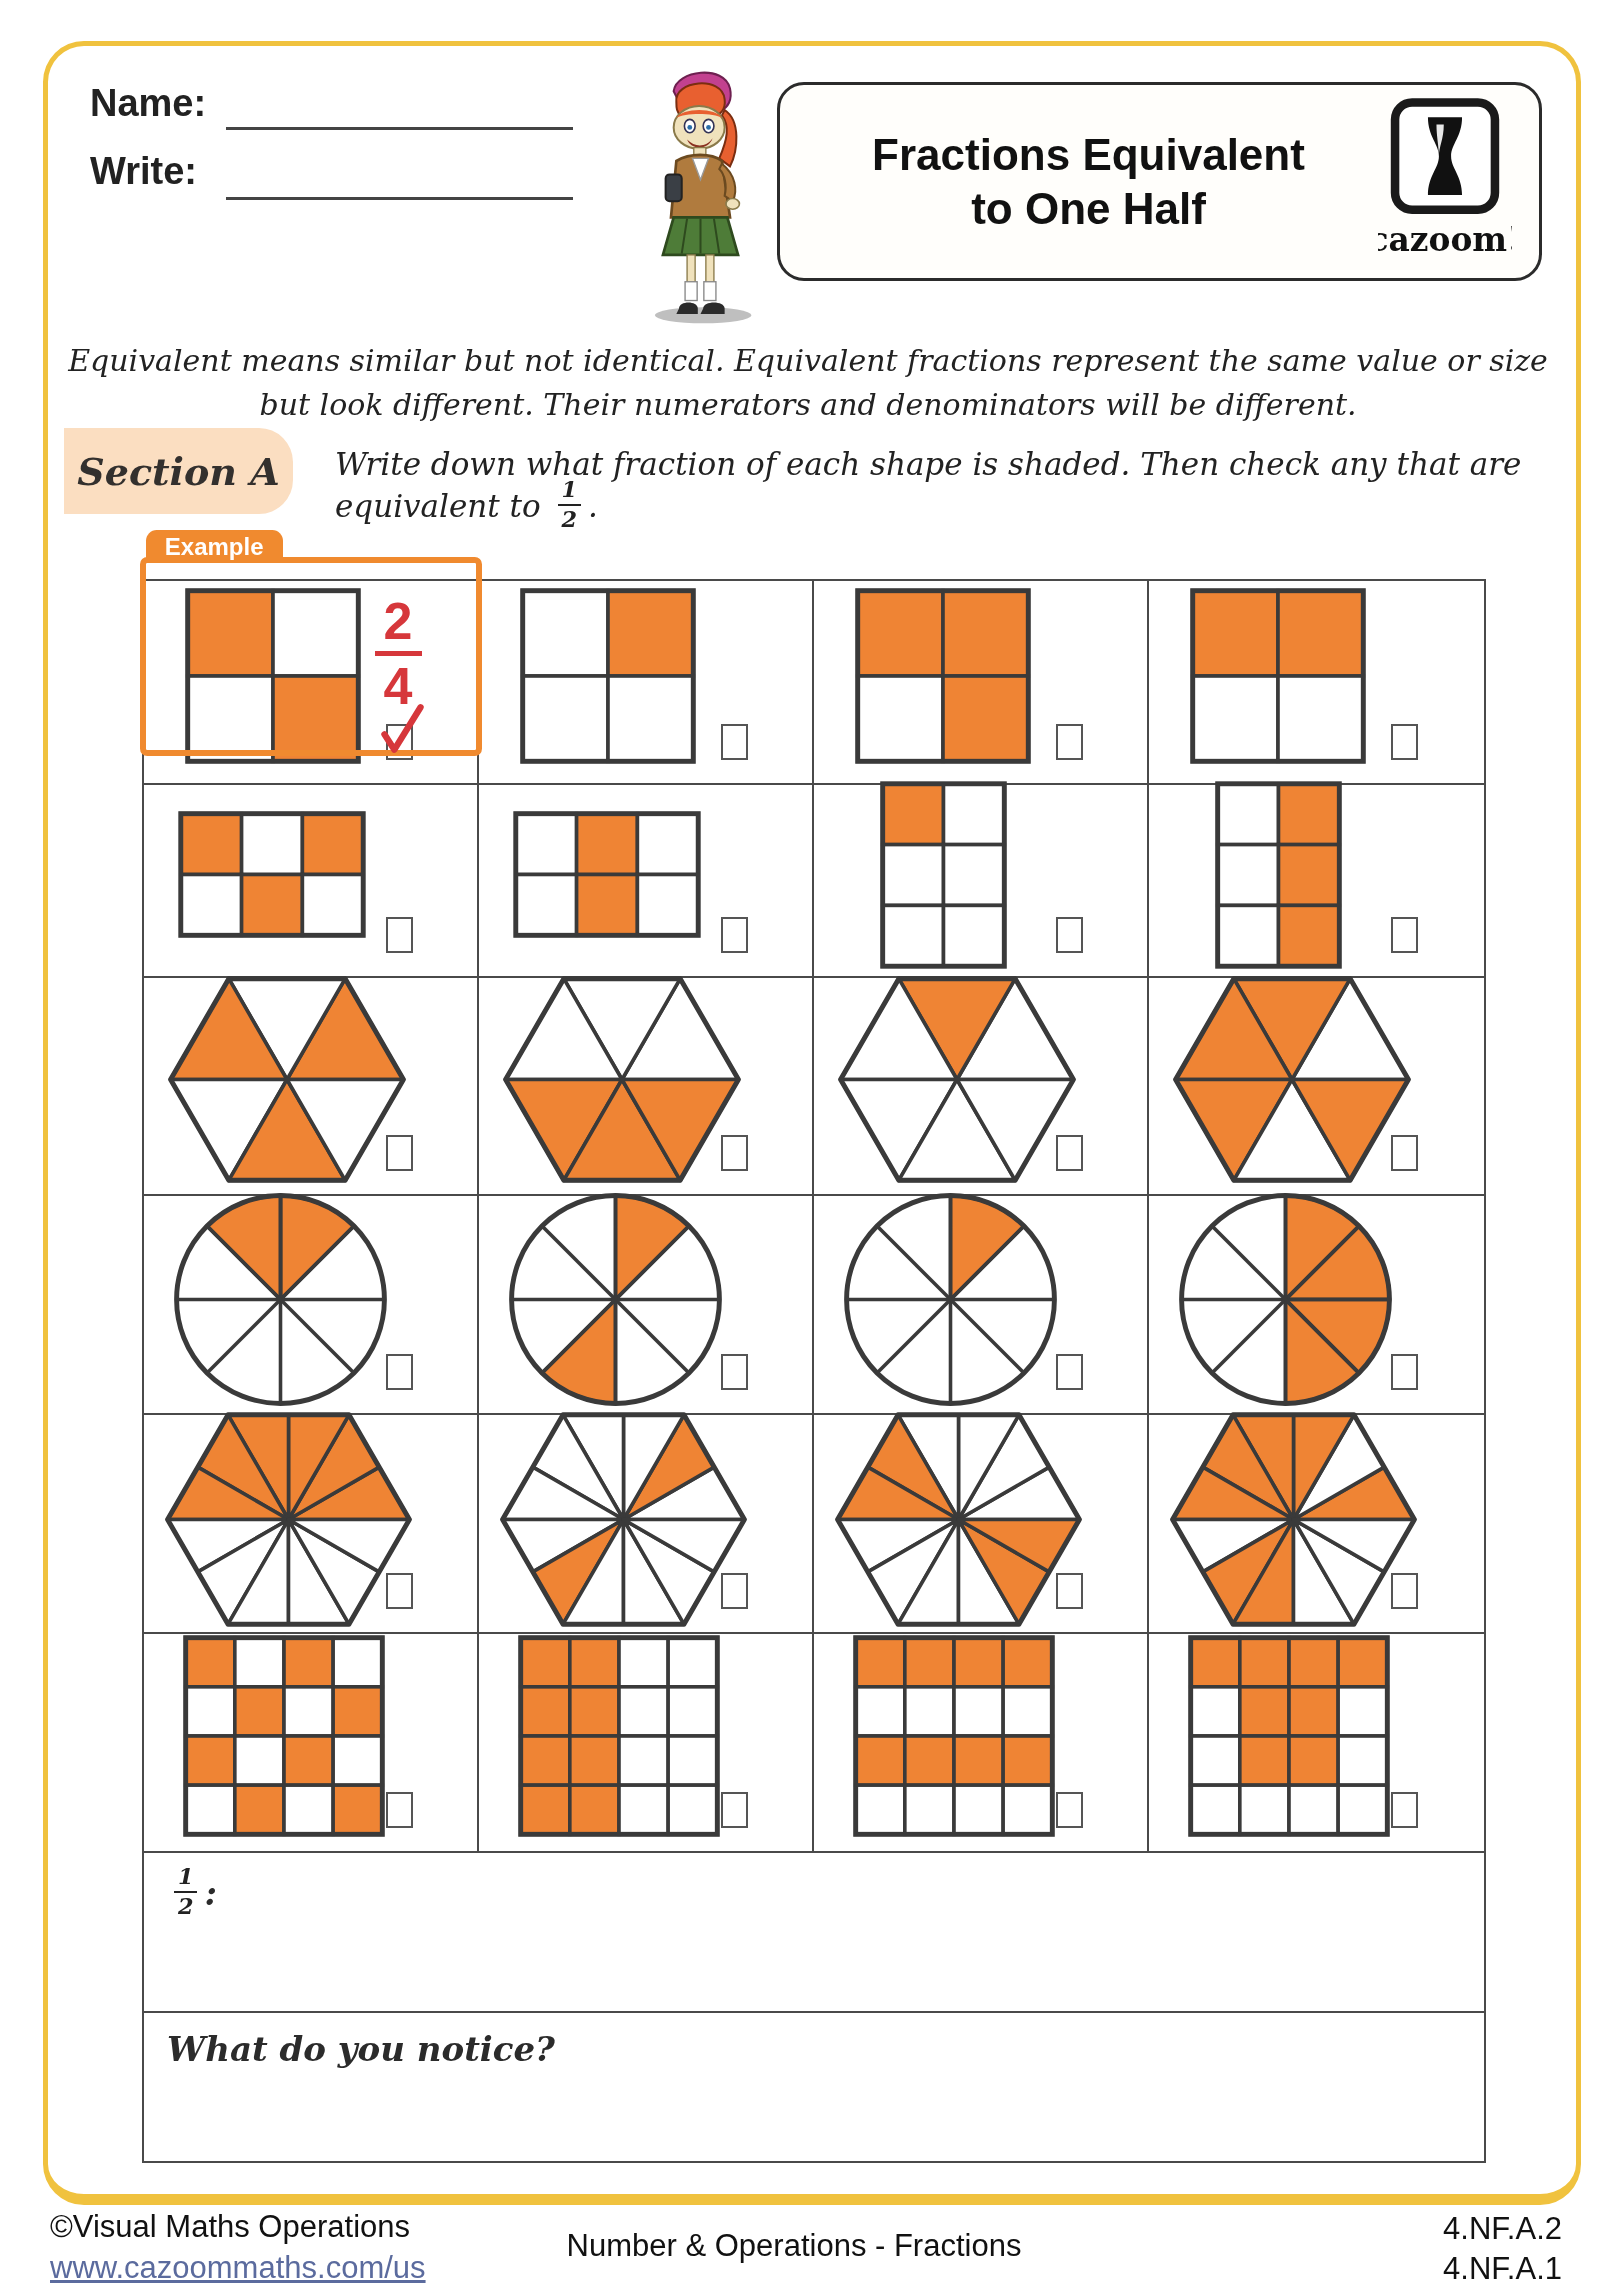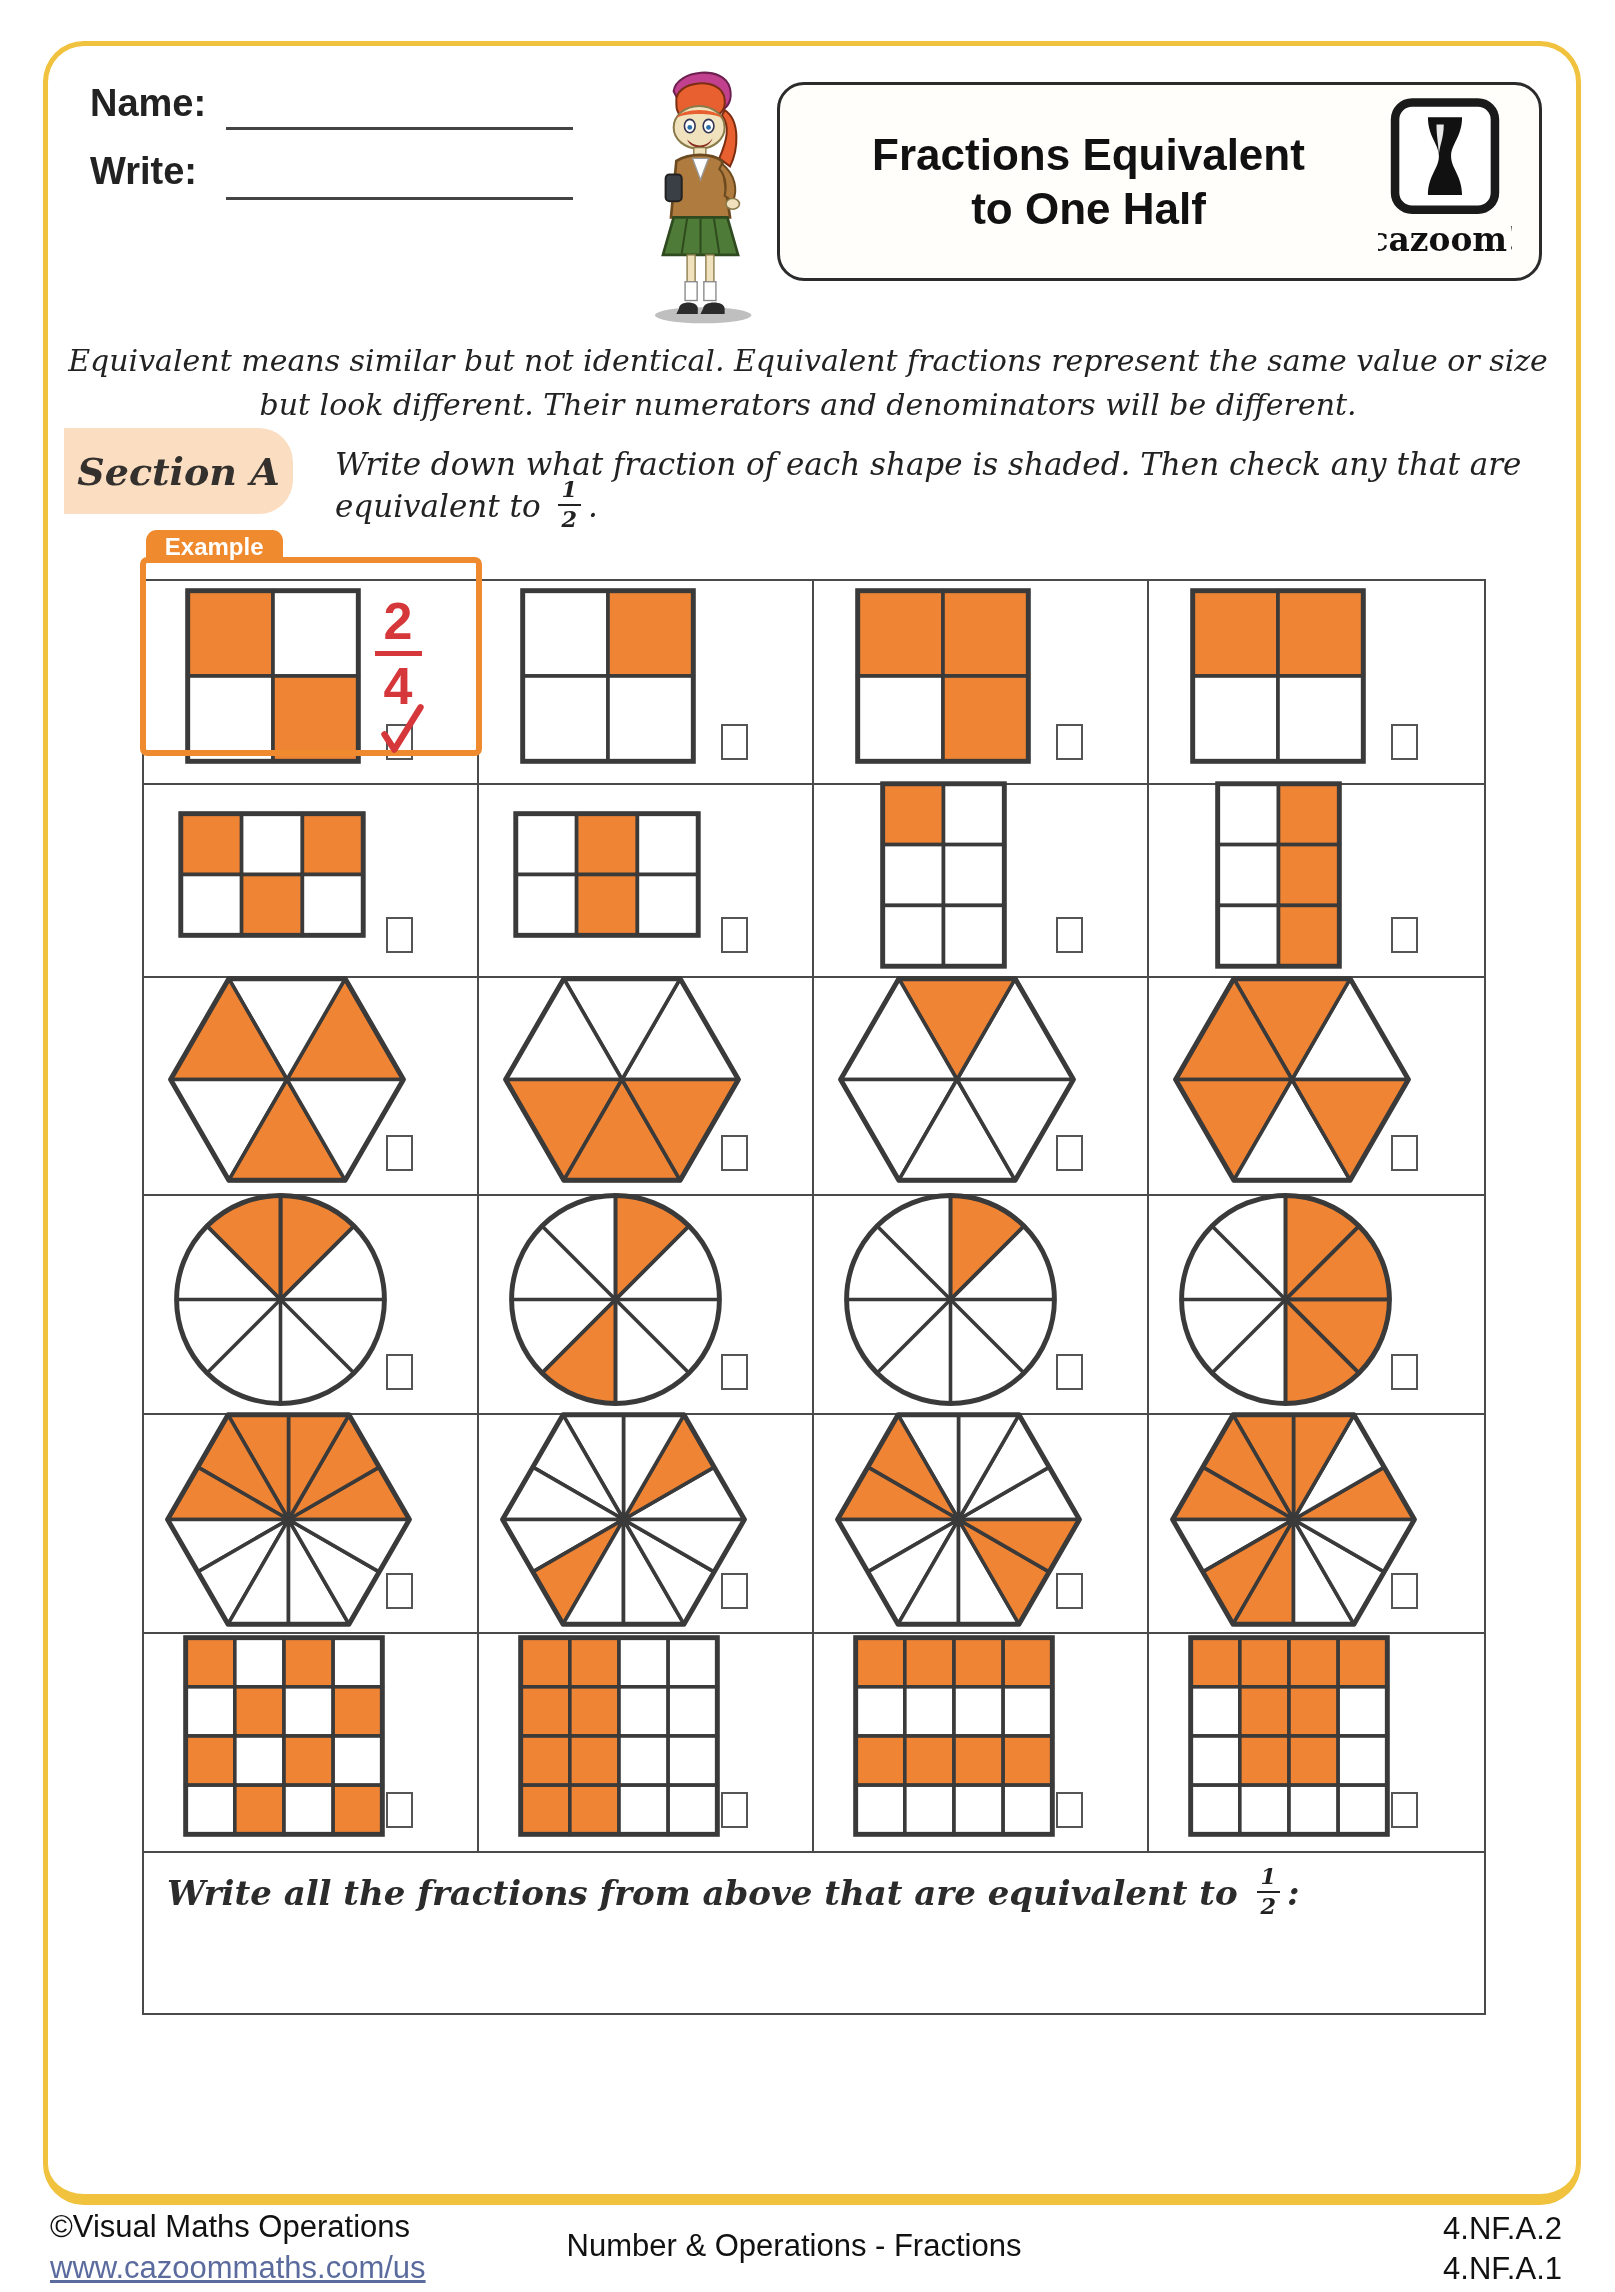--- a/index.html
+++ b/index.html
@@ -540,26 +540,27 @@
           <rect x="168.0" y="113.0" width="55.0" height="55.0" fill="#ffffff" stroke="#3a3a3a" stroke-width="4"></rect>
           <rect x="3.0" y="168.0" width="55.0" height="55.0" fill="#ffffff" stroke="#3a3a3a" stroke-width="4"></rect>
           <rect x="58.0" y="168.0" width="55.0" height="55.0" fill="#ffffff" stroke="#3a3a3a" stroke-width="4"></rect>
           <rect x="113.0" y="168.0" width="55.0" height="55.0" fill="#ffffff" stroke="#3a3a3a" stroke-width="4"></rect>
           <rect x="168.0" y="168.0" width="55.0" height="55.0" fill="#ffffff" stroke="#3a3a3a" stroke-width="4"></rect>
           <rect x="3" y="3" width="220" height="220" fill="none" stroke="#3a3a3a" stroke-width="5.5"></rect>
         </svg>
         <div class="answer-box"></div>
       </div>
     </div>
-    <div class="prompt-row" style="height: 160px;"><span>Write all the fractions from above that are equivalent to</span>
+    <div class="prompt-row" style="height: 160px;">
  <span class="frac">
         <span class="fr-num">1</span>
         <span class="fr-bar"></span>
         <span class="fr-den">2</span>
       </span><span>:</span></div>
+    <div class="prompt-row" style="height: 148px;"><span>What do you notice?</span></div>
   </div>
 
 <div class="footer-left">
   <span>©Visual Maths Operations</span>
   <a class="footer-link" href="#">www.cazoommaths.com/us</a>
 </div>
 <div class="footer-center">Number &amp; Operations - Fractions</div>
 <div class="footer-right">
   <div>4.NF.A.2</div>
   <div>4.NF.A.1</div>

